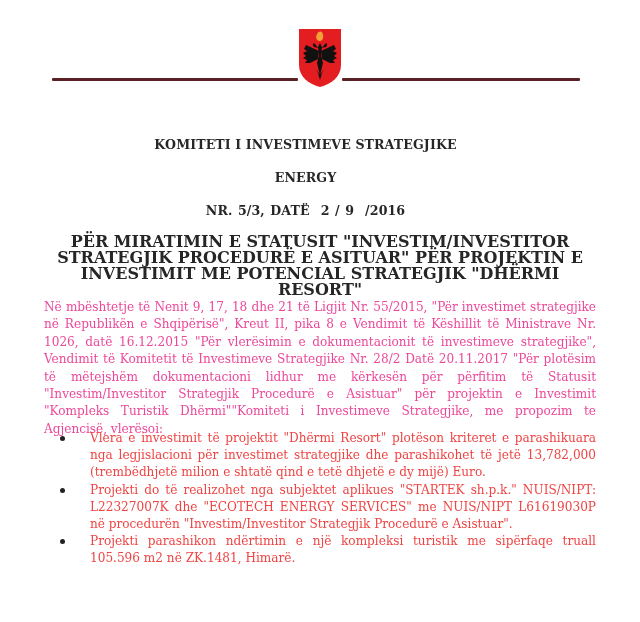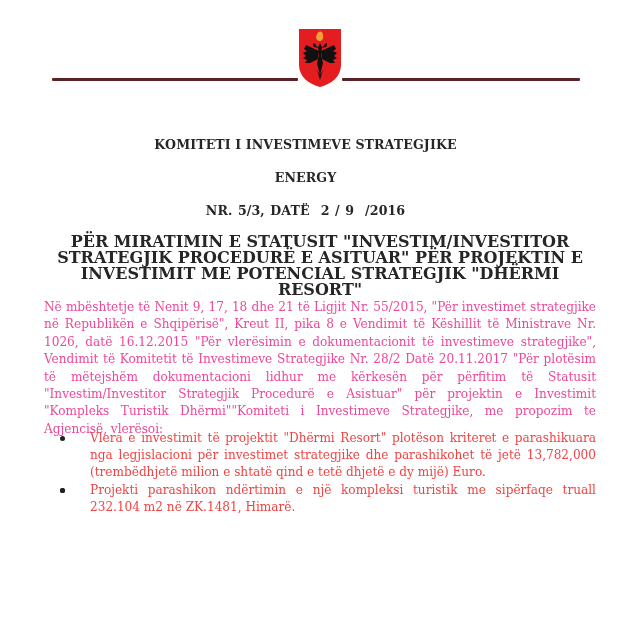--- a/index.html
+++ b/index.html
@@ -134,20 +134,21 @@
 
   <div class="intro">Në mbështetje të Nenit 9, 17, 18 dhe 21 të Ligjit Nr. 55/2015, "Për investimet strategjike në Republikën e Shqipërisë", Kreut II, pika 8 e Vendimit të Këshillit të Ministrave Nr. 1026, datë 16.12.2015 "Për vlerësimin e dokumentacionit të investimeve strategjike", Vendimit të Komitetit të Investimeve Strategjike Nr. 28/2 Datë 20.11.2017 "Për plotësim të mëtejshëm dokumentacioni lidhur me kërkesën për përfitim të Statusit "Investim/Investitor Strategjik Procedurë e Asistuar" për projektin e Investimit "Kompleks Turistik Dhërmi""Komiteti i Investimeve Strategjike, me propozim te Agjencisë, vlerësoi:</div>
 
   <ul class="bullets">
     <li>
       <span class="dot"></span>
       <span>Vlera e investimit të projektit "Dhërmi Resort" plotëson kriteret e parashikuara nga legjislacioni për investimet strategjike dhe parashikohet të jetë 13,782,000 (trembëdhjetë milion e shtatë qind e tetë dhjetë e dy mijë) Euro.</span>
     </li>
     <li>
       <span class="dot"></span>
+      <span>Projekti do të realizohet nga subjektet aplikues "STARTEK sh.p.k." NUIS/NIPT: L22327007K dhe "ECOTECH ENERGY SERVICES" me NUIS/NIPT L61619030P në procedurën "Investim/Investitor Strategjik Procedurë e Asistuar".</span>
     </li>
     <li>
       <span class="dot"></span>
-      <span>Projekti parashikon ndërtimin e një kompleksi turistik me sipërfaqe truall 232.104 m2 në ZK.1481, Himarë.</span>
+      <span>Projekti parashikon ndërtimin e një kompleksi turistik me sipërfaqe truall 105.596 m2 në ZK.1481, Himarë.</span>
     </li>
   </ul>
 
 </div>
 
 </body></html>

